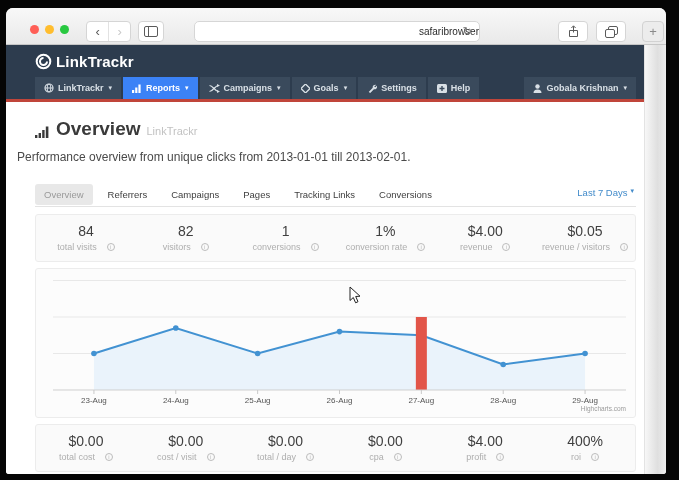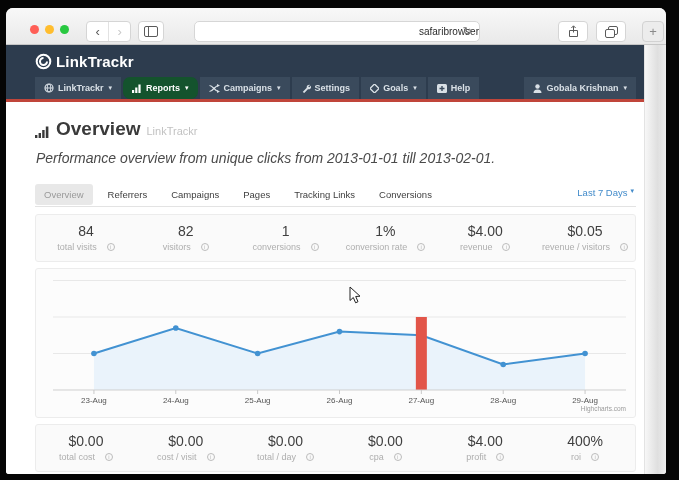--- a/index.html
+++ b/index.html
@@ -36,37 +36,37 @@
   .appheader { position:absolute; left:0; top:37px; width:638px; height:32px; background:#2d3c4e;
                display:flex; align-items:center; padding-left:29px; }
   .logo { display:flex; align-items:center; gap:4px; color:#fff; font-size:15px; font-weight:bold; letter-spacing:.2px; }
 
   
   .navbar { position:absolute; left:0; top:69px; width:638px; height:22px; background:#2d3c4e;
             display:flex; padding-left:29px; gap:2px; }
   .nav-item { display:flex; align-items:center; gap:4px; background:#3a4a5c; color:#d9e0e6;
               font-size:9px; font-weight:bold; padding:0 9px; height:22px; cursor:default; }
   .nav-item svg { flex:0 0 auto; }
-  .nav-item.active { background:#14532d; color:#fff;border-radius:7px; }
+  .nav-item.active { background:#3b82f6; color:#fff; }
   .nav-item .caret { font-size:7px; margin-left:1px; }
   .nav-user { position:absolute; right:8px; top:0; }
   .redline { position:absolute; left:0; top:91px; width:638px; height:3px; background:#c0453a; }
 
   
   .scrollstrip { position:absolute; left:638px; top:37px; width:22px; height:429px;
                  background:linear-gradient(to right,#f7f7f7,#dfdfdf 60%,#ededed);
                  border-left:1px solid #e3e3e3; }
 
   
   .page { position:absolute; left:0; top:94px; width:638px; height:372px; background:#fff;padding-left:31px; }
   .titlerow { position:absolute; left:29px; top:16px; display:flex; align-items:baseline; gap:6px; }
   .titlerow .bars { align-self:center; margin-top:6px; }
   .page-title { font-size:19px; font-weight:600; color:#3a3a3a; }
   .title-suffix { font-size:11px; color:#c2c2c2; }
-  .subtitle { position:absolute; left:30px; top:48px; font-size:14px; color:#4a4a4a;font-style:italic; }
+  .subtitle { position:absolute; left:11px; top:48px; font-size:12px; color:#4a4a4a; }
 
   .tabbar { position:absolute; left:29px; top:80px; width:601px; height:25px;
             border-bottom:1px solid #e3e3e3; display:flex; align-items:center; gap:6px; }
   .tab { font-size:9.5px; color:#3f3f3f; padding:5px 9px; border-radius:3px; cursor:default; }
   .tab.active { background:#e8e8e8; color:#9a9a9a; }
   .daterange { position:absolute; right:2px; top:5px; color:#428bca; font-size:9.5px; display:flex; gap:3px; align-items:flex-start;}
   .daterange .caret{ font-size:7px; }
 
   .panel { position:absolute; left:29px; width:601px; background:#fafafa; border:1px solid #ececec; border-radius:3px; }
   .stats { height:48px; display:flex; }
@@ -157,31 +157,31 @@
       </div>
       <div class="nav-item">
         <svg width="11" height="9" viewBox="0 0 11 9">
           <path d="M0.5 1.5 C4 1.5 6 7.5 9.5 7.5 M0.5 7.5 C4 7.5 6 1.5 9.5 1.5" fill="none" stroke="currentColor" stroke-width="1.2"></path>
           <path d="M8 0 L11 1.5 L8 3 Z M8 6 L11 7.5 L8 9 Z" fill="currentColor"></path>
         </svg>
         <span>Campaigns</span>
         <span class="caret">▾</span>
       </div>
       <div class="nav-item">
+        <svg width="9" height="9" viewBox="0 0 9 9">
+          <path d="M4.5 0 L9 4.5 L4.5 9 L0 4.5 Z" fill="none" stroke="currentColor" stroke-width="1.3"></path>
+        </svg>
+        <span>Goals</span>
+        <span class="caret">▾</span>
+      </div>
+      <div class="nav-item">
         <svg width="10" height="10" viewBox="0 0 12 12">
           <path d="M11.2 2.3a3.1 3.1 0 0 0-4.3 3.5L2 10.7l1.9 1.3 4.4-4.5a3.1 3.1 0 0 0 3.6-4.2L10 5.2 8.6 3.8z" fill="currentColor"></path>
         </svg>
         <span>Settings</span>
-      </div>
-      <div class="nav-item">
-        <svg width="9" height="9" viewBox="0 0 9 9">
-          <path d="M4.5 0 L9 4.5 L4.5 9 L0 4.5 Z" fill="none" stroke="currentColor" stroke-width="1.3"></path>
-        </svg>
-        <span>Goals</span>
-        <span class="caret">▾</span>
       </div>
       <div class="nav-item">
         <svg width="10" height="9" viewBox="0 0 10 9">
           <rect x="0" y="0" width="10" height="9" rx="1.5" fill="currentColor"></rect>
           <line x1="5" y1="2" x2="5" y2="7" stroke="#3a4a5c" stroke-width="1.4"></line>
           <line x1="2.5" y1="4.5" x2="7.5" y2="4.5" stroke="#3a4a5c" stroke-width="1.4"></line>
         </svg>
         <span>Help</span>
       </div>
       <div class="nav-item nav-user">

